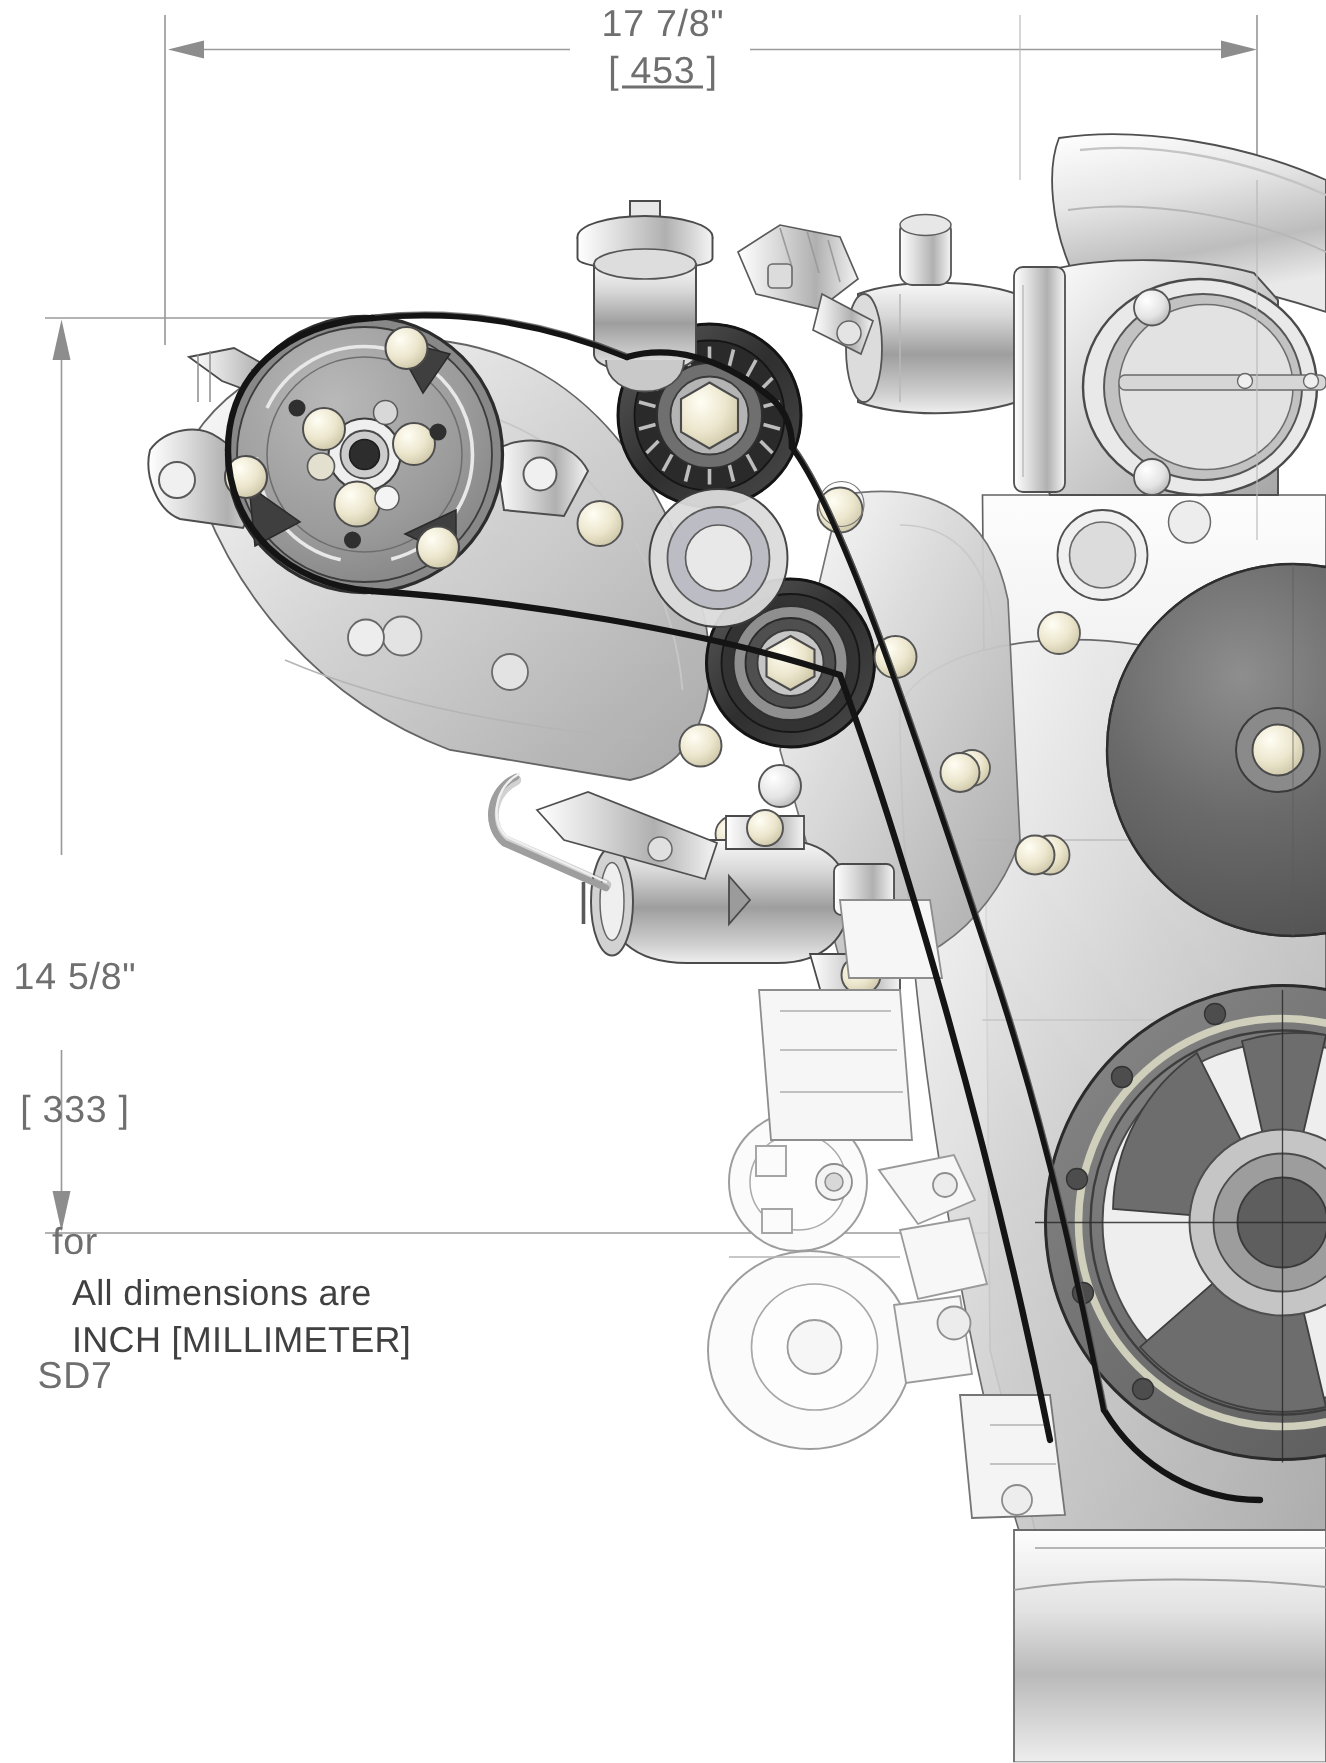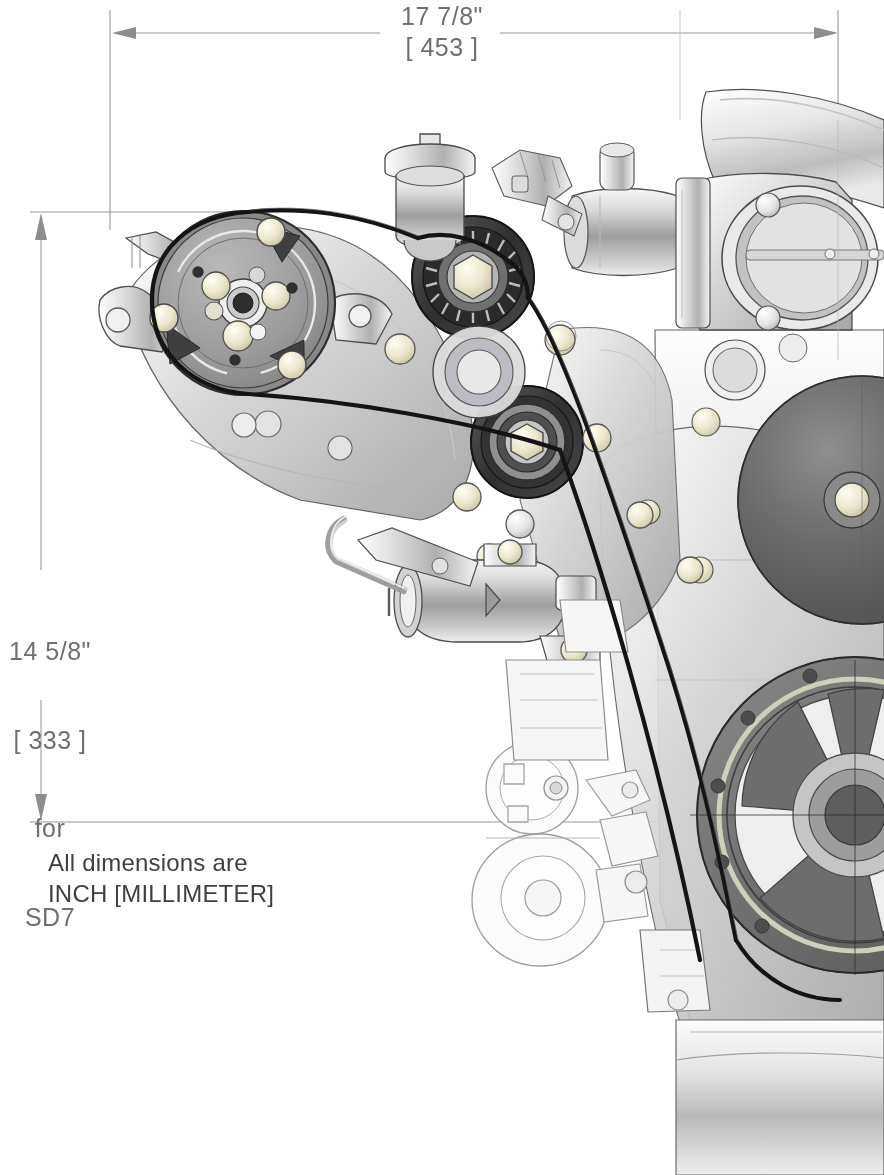--- a/index.html
+++ b/index.html
@@ -39,20 +39,21 @@
     width: 884px;
     text-align: center;
     font-size: 25px;
   }
   #dim-top-mm {
     left: 0;
     top: 33px;
     width: 884px;
     text-align: center;
     font-size: 25px;
+    text-decoration: underline;
   }
   #dim-left-block {
     left: 0px;
     top: 578px;
     width: 100px;
     text-align: center;
     font-size: 25px;
   }
   #dim-left-block div { white-space: pre; }
   #note-text {

